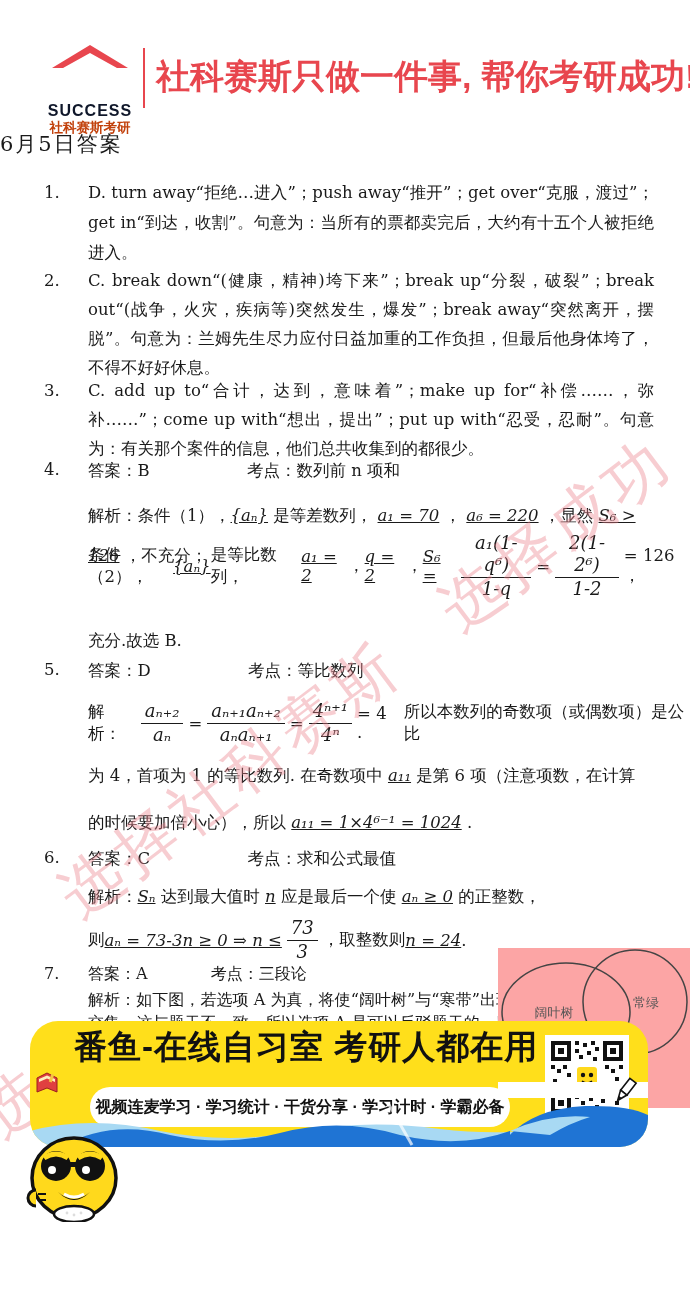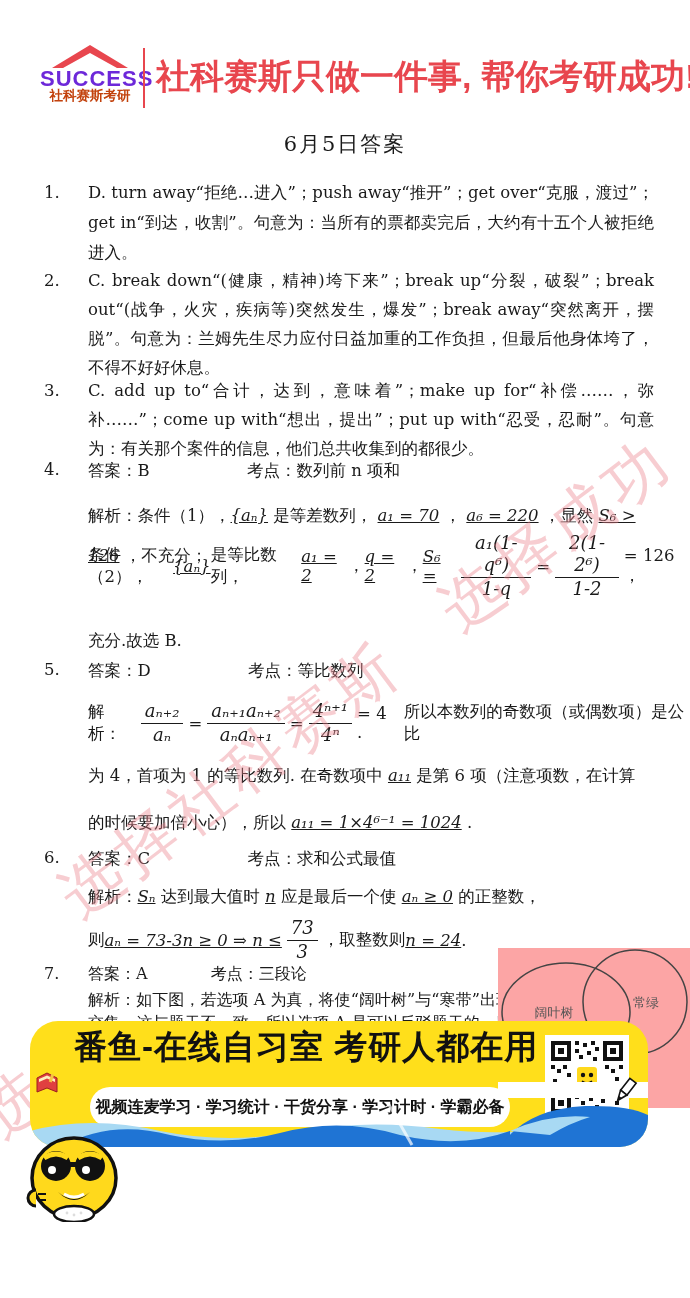--- a/index.html
+++ b/index.html
@@ -2,29 +2,29 @@
 <html><head>
 <meta charset="utf-8">
 <style>
   html,body{margin:0;padding:0;background:#fff;}
   #page{position:relative;width:690px;height:1298px;background:#fff;overflow:hidden;
         font-family:"DejaVu Serif",serif;color:#1a1a1a;}
 
   
   #logo{position:absolute;left:40px;top:44px;width:100px;text-align:center;}
   #logo .roof{display:block;margin:0 auto;}
-  #logo .lg-en{display:block;color:#6d28d9;font-family:"Liberation Sans",sans-serif;
-               font-weight:700;font-size:22px;letter-spacing:1px;line-height:18px;}
+  #logo .lg-en{display:block;color:#0f172a;font-family:"Liberation Sans",sans-serif;
+               font-weight:700;font-size:16px;letter-spacing:1px;line-height:18px;margin-top:32px;}
   #logo .lg-cn{display:block;color:#c2410c;font-family:"Liberation Sans",sans-serif;
                font-weight:700;font-size:13.5px;line-height:16px;}
   #hdr-divider{position:absolute;left:143px;top:48px;width:2px;height:60px;background:#e8464e;}
   #slogan{position:absolute;left:156px;top:54px;width:510px;color:#e8464e;
           font-family:"Liberation Sans",sans-serif;font-weight:700;font-size:34px;
           letter-spacing:0px;white-space:nowrap;}
-  #page-title{position:absolute;left:0;top:130px;width:100%;text-align:center;
+  #page-title{position:absolute;left:0;top:130px;width:100%;
               font-size:21px;letter-spacing:2px;}
 
   
   .wm{position:absolute;color:rgba(235,130,140,0.40);font-family:"DejaVu Serif",serif;
       font-size:62px;letter-spacing:6px;white-space:nowrap;pointer-events:none;z-index:6;
       transform-origin:left bottom;transform:rotate(-37deg);}
   #wm1{left:92px;top:852px;}
   #wm2{left:14px;top:1072px;}
 
   

